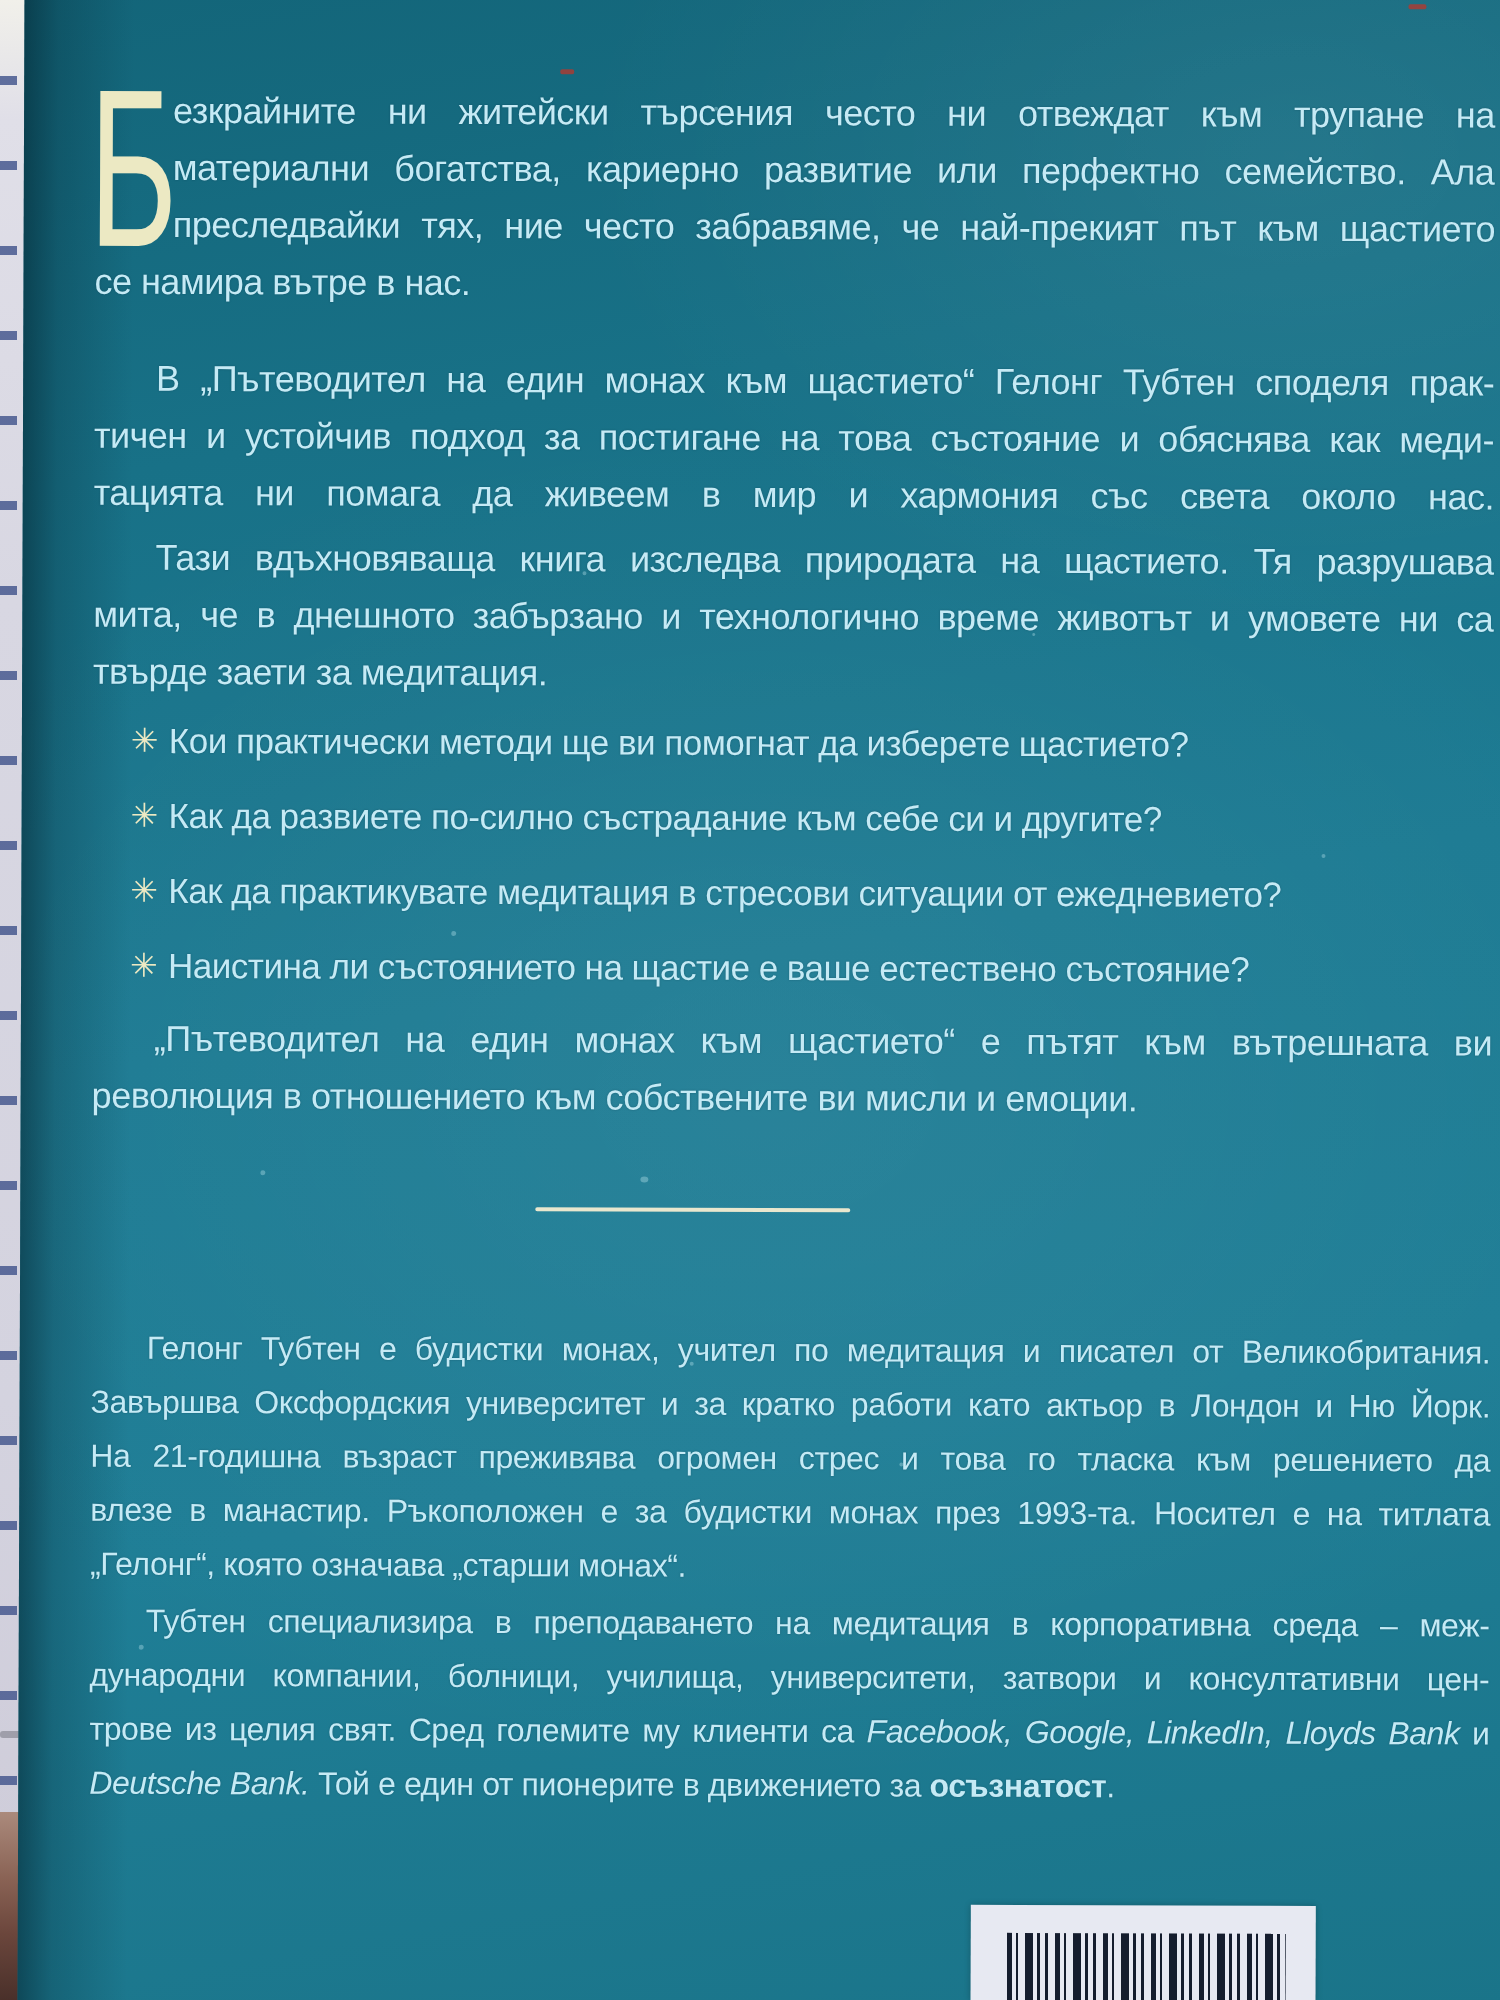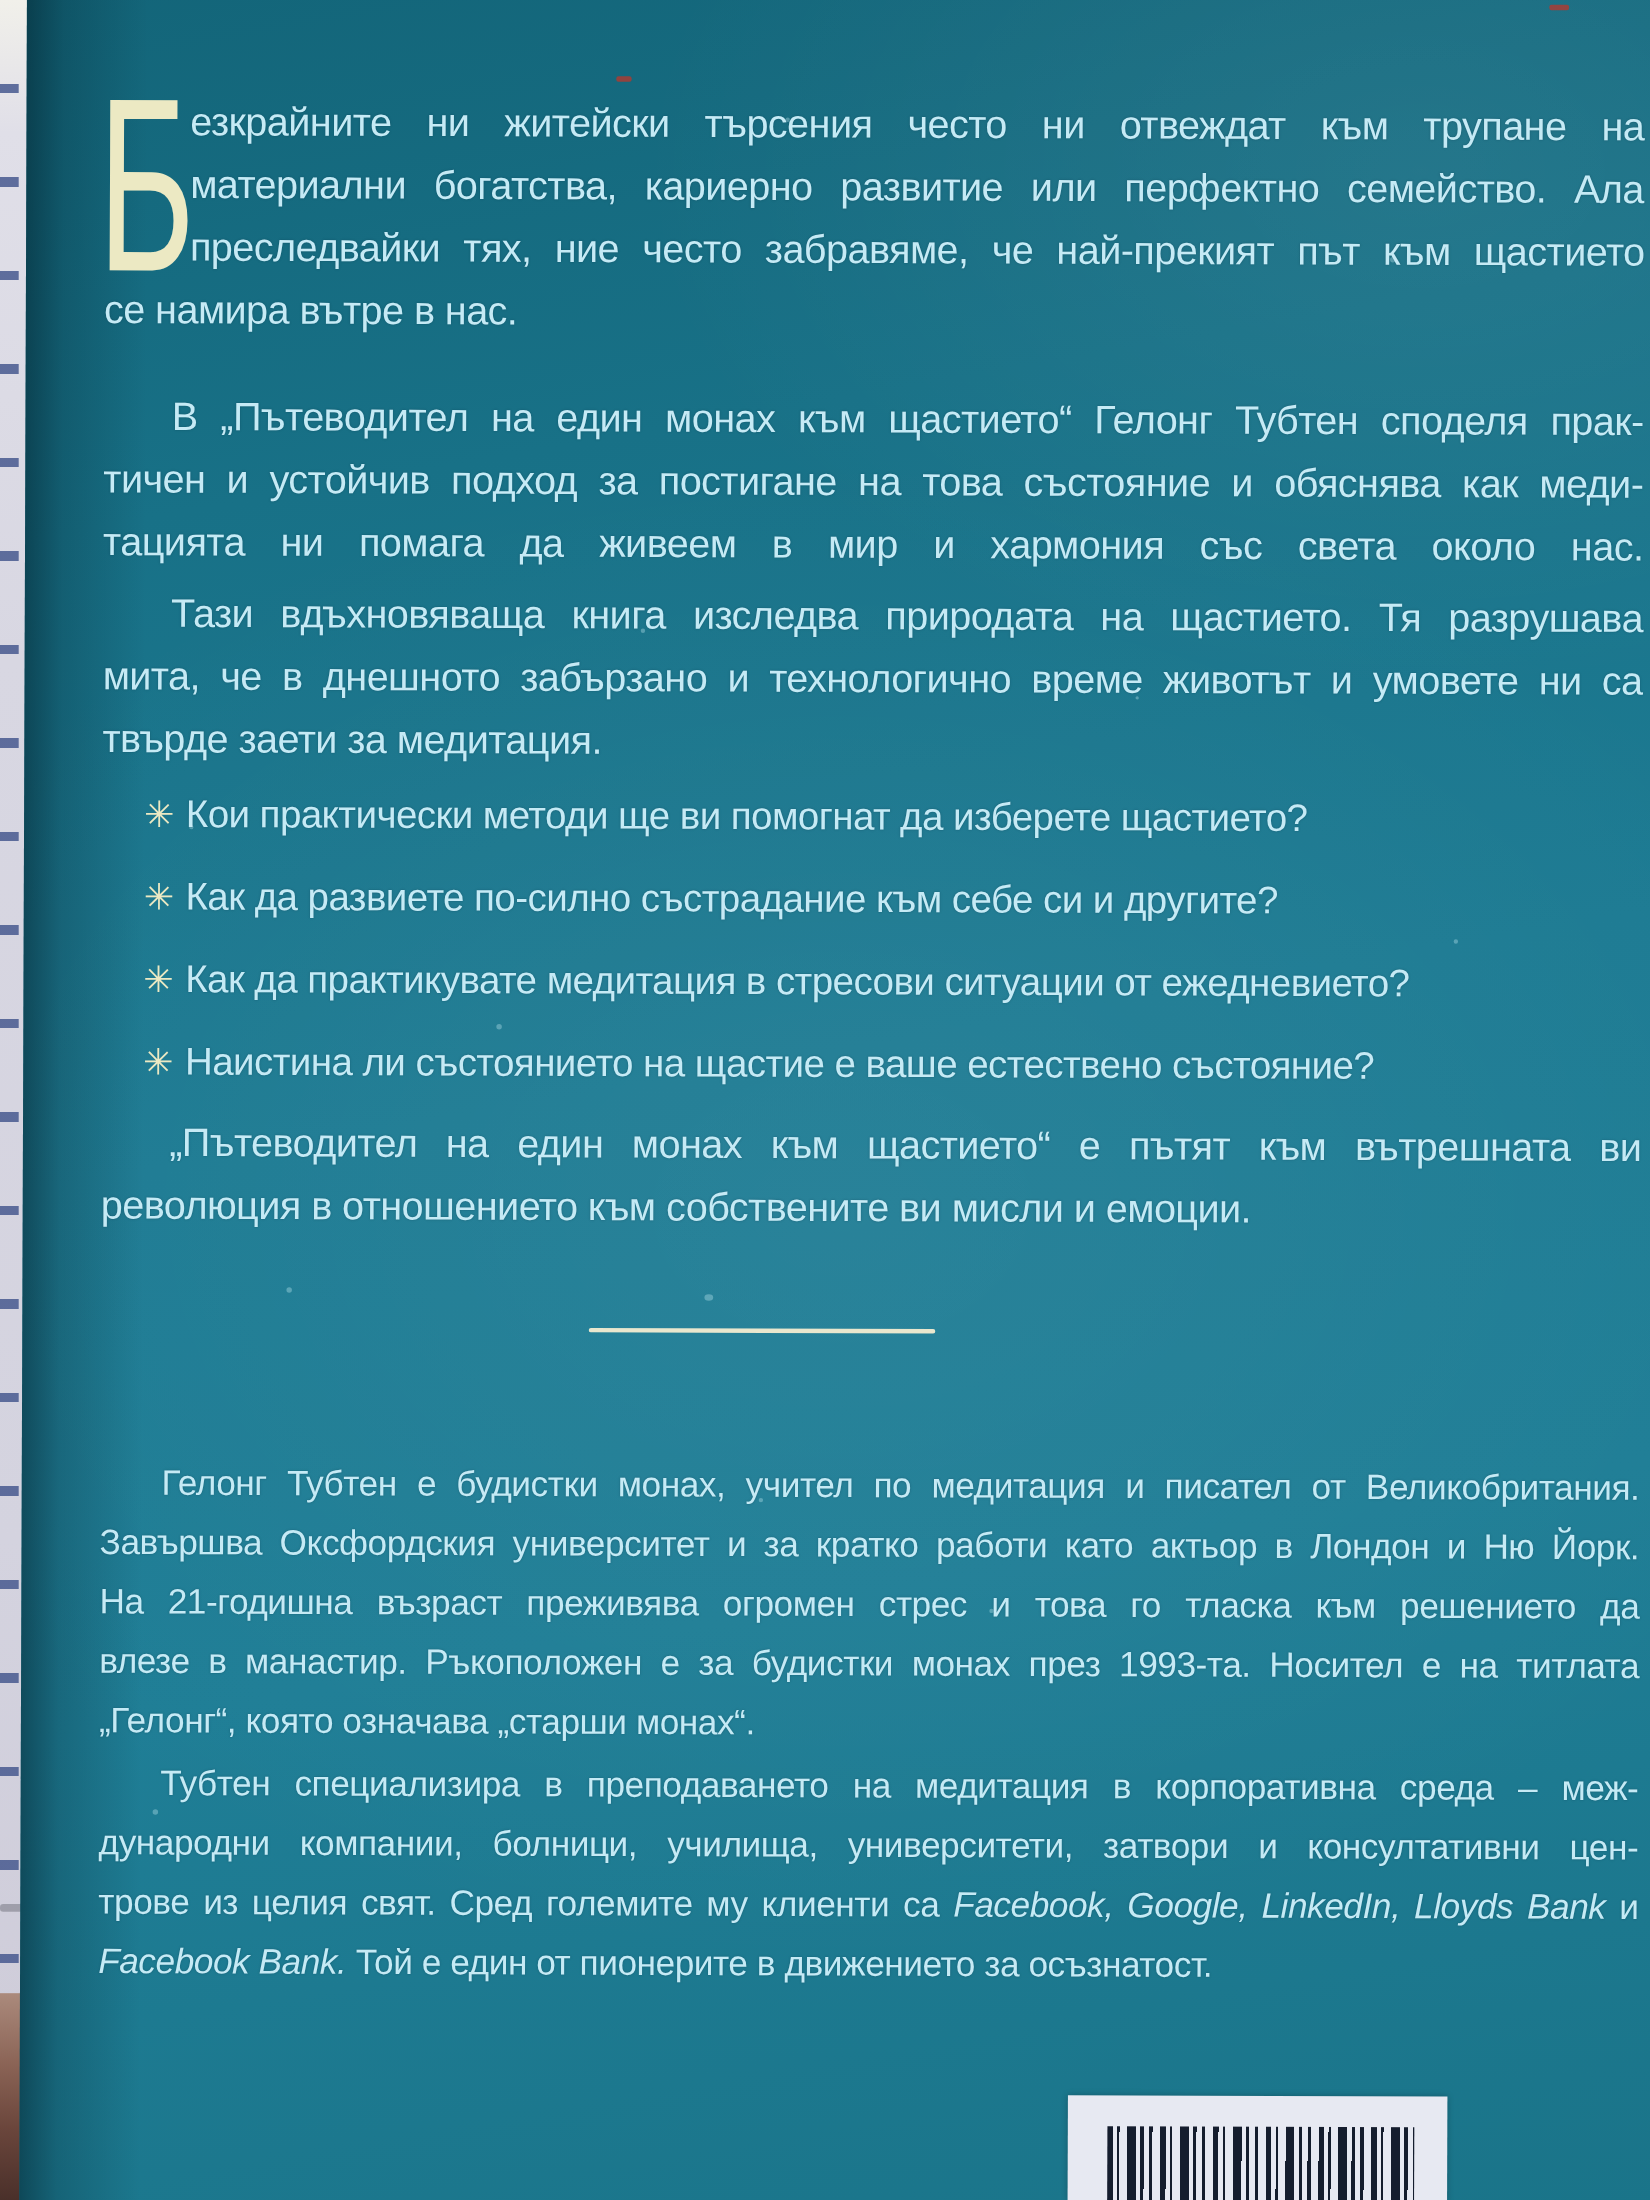--- a/index.html
+++ b/index.html
@@ -36,21 +36,21 @@
   .content{position:absolute;left:71px;top:8px;width:1400px;height:2000px;
     color:#c5eaf5;text-shadow:0 0 2px rgba(8,40,58,.35);}
   .para{position:absolute;left:0;width:1400px;}
   .line{height:57px;line-height:57px;font-size:36px;letter-spacing:-.5px;}
   .t{display:inline-block;white-space:nowrap;transform-origin:left center;}
   .capgap{padding-left:78px;}
   .indent{padding-left:62px;}
   .bio .line{height:54px;line-height:54px;font-size:32px;letter-spacing:-.4px;}
   .bio .indent{padding-left:56px;}
   .it{font-style:italic;}
-  .bd{font-weight:normal;}
+  .bd{font-weight:bold;}
   
   .dropcap{position:absolute;left:-6px;top:-26px;font-size:225px;line-height:1;
     color:#ece9c3;transform:scaleX(.6);transform-origin:left top;
     text-shadow:none;font-weight:400;}
   
   .bullet{position:absolute;left:0;width:1400px;height:75px;}
   .bullet .line{height:75px;line-height:75px;padding-left:76px;font-size:35px;}
   .star{position:absolute;left:38px;top:0;height:75px;line-height:75px;
     font-size:33px;color:#ece9c3;text-shadow:none;}
   
@@ -145,21 +145,21 @@
         <div class="line j" style="word-spacing: 7.38462px;"><span class="t">Завършва Оксфордския университет и за кратко работи като актьор в Лондон и Ню Йорк.</span></div>
         <div class="line j" style="word-spacing: 13.5px;"><span class="t">На 21-годишна възраст преживява огромен стрес и това го тласка към решението да</span></div>
         <div class="line j" style="word-spacing: 8.46154px;"><span class="t">влезе в манастир. Ръкоположен е за будистки монах през 1993-та. Носител е на титлата</span></div>
         <div class="line"><span class="t">„Гелонг“, която означава „старши монах“.</span></div>
       </div>
 
       <div class="para bio" style="top:1596px">
         <div class="line j indent" style="word-spacing: 13.6px;"><span class="t">Тубтен специализира в преподаването на медитация в корпоративна среда – меж-</span></div>
         <div class="line j" style="word-spacing: 18.75px;"><span class="t">дународни компании, болници, училища, университети, затвори и консултативни цен-</span></div>
         <div class="line j" style="word-spacing: 4.07143px;"><span class="t"><span>трове из целия свят. Сред големите му клиенти са </span><span class="it">Facebook, Google, LinkedIn, Lloyds Bank</span><span> и</span></span></div>
-        <div class="line"><span class="t"><span class="it">Facebook Bank.</span><span> Той е един от пионерите в движението за </span><span class="bd">осъзнатост</span><span>.</span></span></div>
+        <div class="line"><span class="t"><span class="it">Deutsche Bank.</span><span> Той е един от пионерите в движението за </span><span class="bd">осъзнатост</span><span>.</span></span></div>
       </div>
 
     </div>
 
     <div class="divider"></div>
 
     <div class="barcode">
       <div class="bars"></div>
     </div>
 

